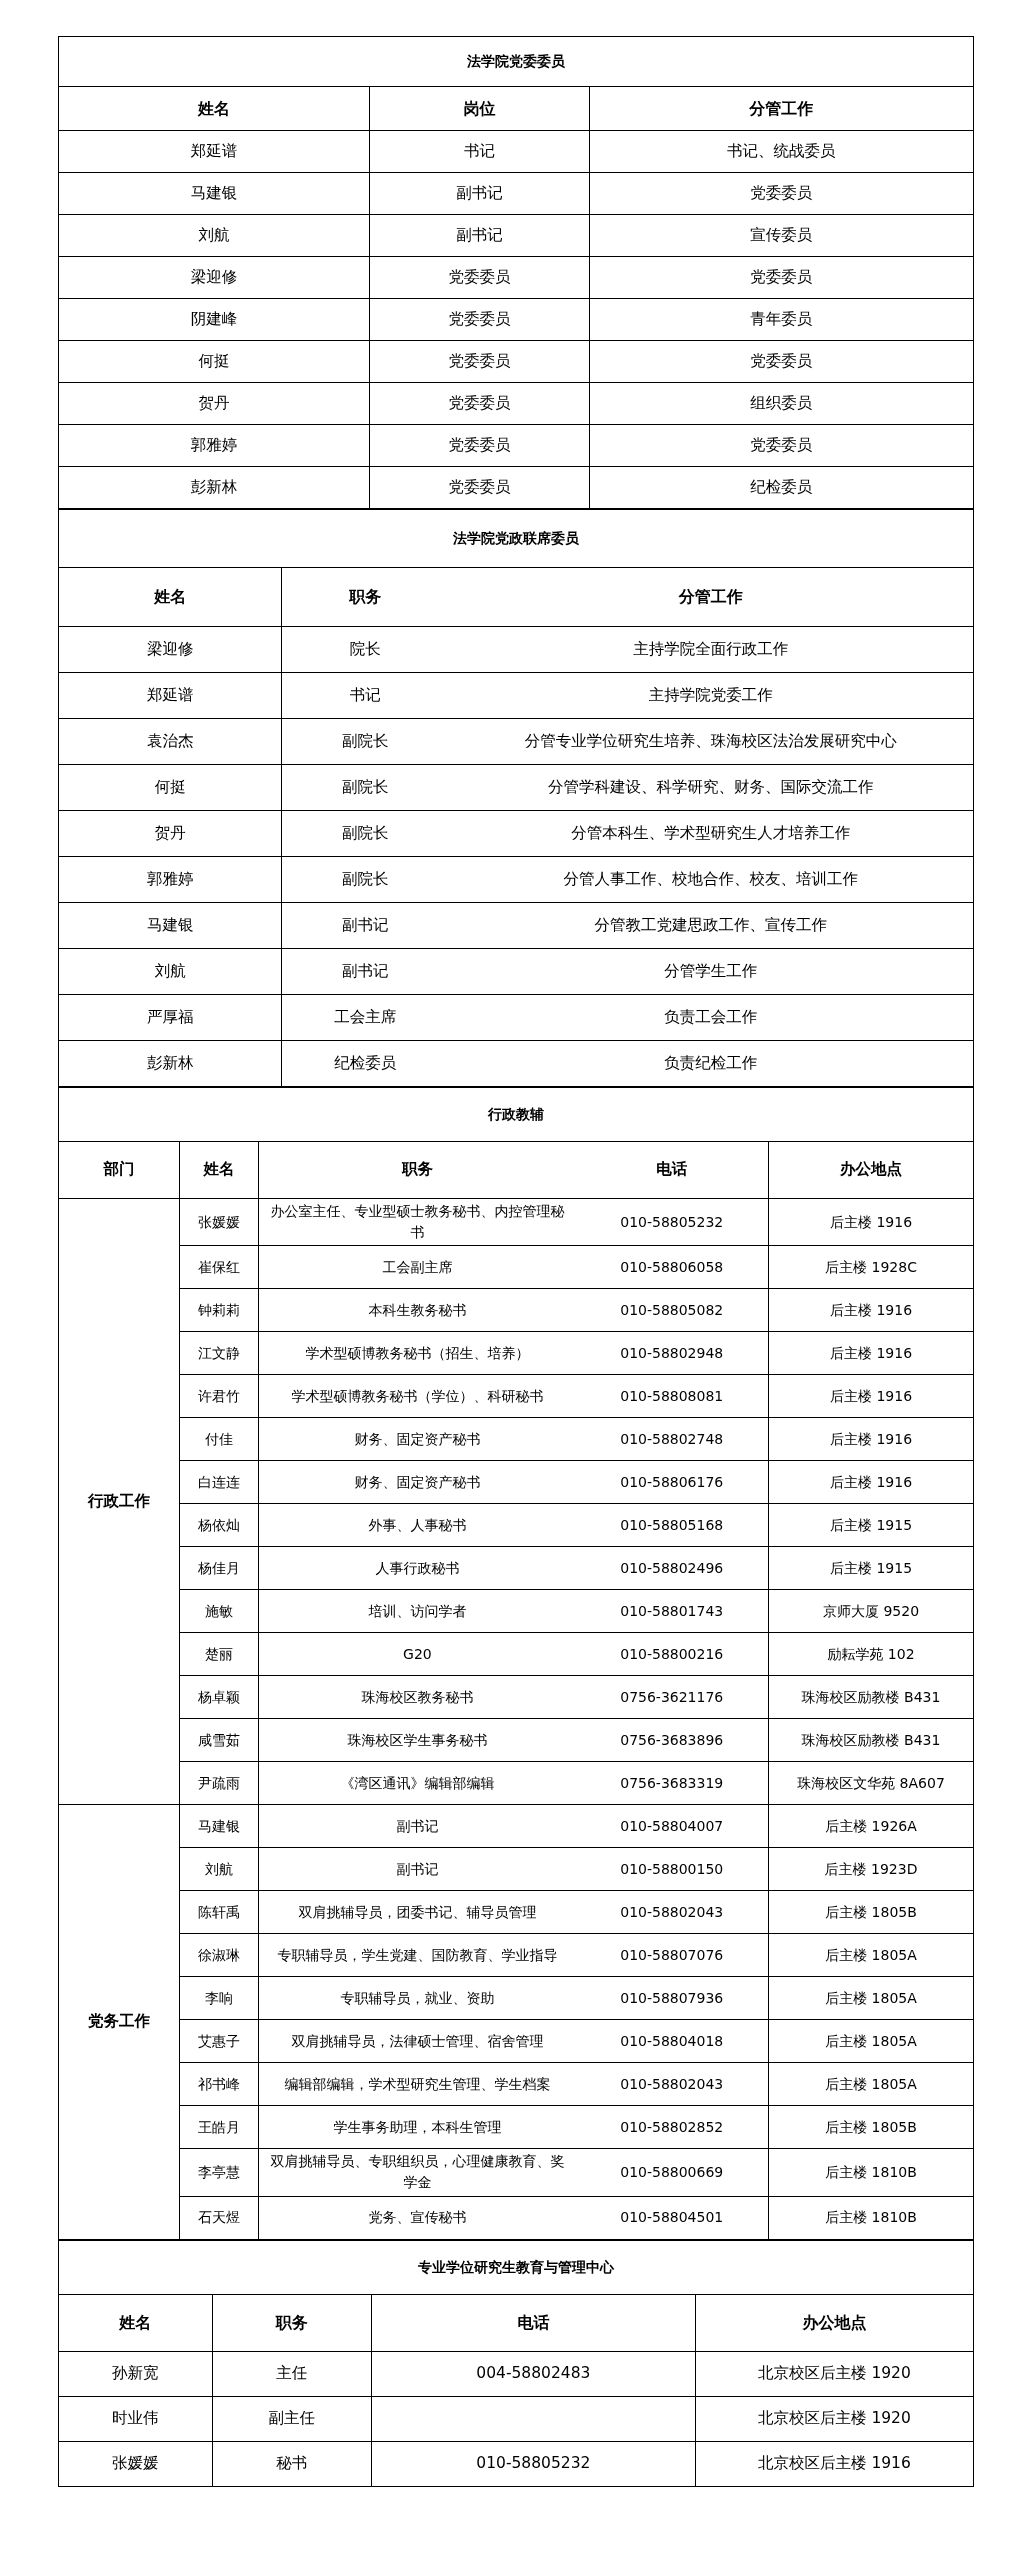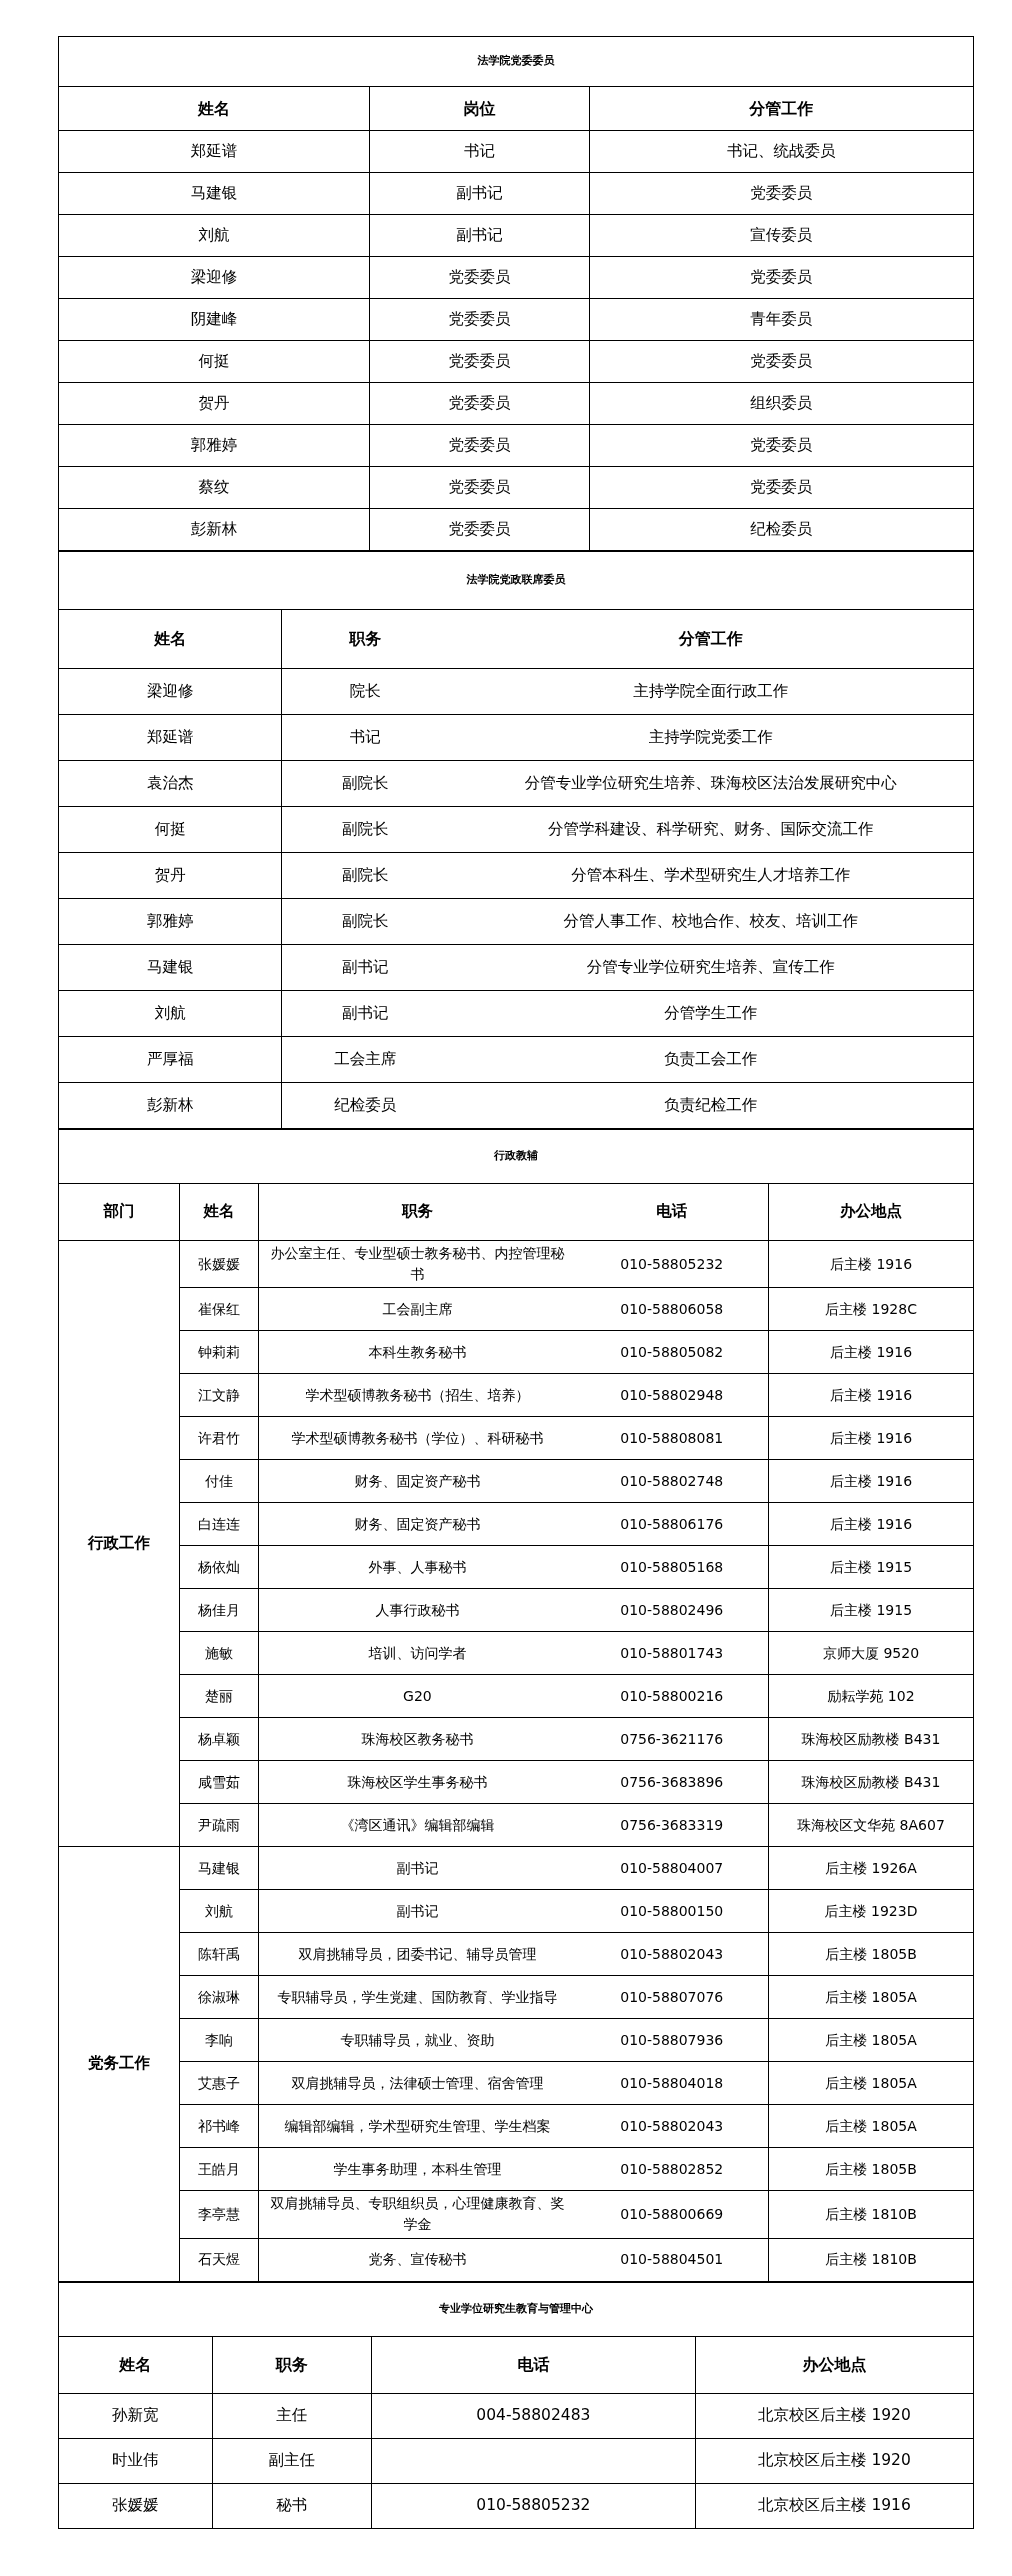--- a/index.html
+++ b/index.html
@@ -4,21 +4,21 @@
 <style>
   html,body{margin:0;padding:0;background:#ffffff;}
   body{width:1012px;font-family:"DejaVu Sans","Liberation Sans",sans-serif;color:#000;}
   .sheet{width:916px;margin:36px 39px 72px 58px;background:#fff;}
   table{border-collapse:collapse;table-layout:fixed;width:100%;}
   th,td{border-right:1px solid #000;border-bottom:1px solid #000;text-align:center;
         vertical-align:middle;padding:2.1px 5.2px;font-size:15.5px;line-height:1.5;
         font-weight:normal;word-break:break-word;}
   table{border-left:1px solid #000;border-right:1px solid #000;}
   .title-row th{border-top:1.5px solid #000;border-bottom:1.5px solid #000;font-weight:bold;
-        font-size:11px;border-right:none;}
+        font-size:14px;border-right:none;}
   .first .title-row th{border-top:1px solid #000;}
   .head-row th{font-weight:bold;font-size:16px;}
   
   .t1 .title-row th{height:45px}  .t1 .head-row th{height:39px}  .t1 tbody tr{height:42px}
   .t2 .title-row th{height:52px} .t2 .head-row th{height:54px} .t2 tbody tr{height:46px}
   .t3 .title-row th{height:49px}  .t3 .head-row th{height:52px} .t3 tbody tr{height:43px}
   .t3 tbody td,.t3 .head-row th{font-size:14px;}
   .t3 .head-row th{font-size:15.5px;}
   .t4 .title-row th,.t5 .title-row th,.t6 .title-row th,.t7 .title-row th,.t8 .title-row th,
   .t9 .title-row th,.t10 .title-row th,.t11 .title-row th{height:49px}
@@ -87,25 +87,20 @@
           <td class="name">贺丹</td>
           <td class="post">党委委员</td>
           <td class="duty">组织委员</td>
         </tr>
         <tr>
           <td class="name">郭雅婷</td>
           <td class="post">党委委员</td>
           <td class="duty">党委委员</td>
         </tr>
         <tr>
-          <td class="name">蔡纹</td>
-          <td class="post">党委委员</td>
-          <td class="duty">党委委员</td>
-        </tr>
-        <tr>
           <td class="name">彭新林</td>
           <td class="post">党委委员</td>
           <td class="duty">纪检委员</td>
         </tr>
       </tbody>
   </table>
 
   <table class="t2">
     <colgroup>
         <col style="width:24.4%">
@@ -149,21 +144,21 @@
           <td class="duty">分管本科生、学术型研究生人才培养工作</td>
         </tr>
         <tr>
           <td class="name">郭雅婷</td>
           <td class="role">副院长</td>
           <td class="duty">分管人事工作、校地合作、校友、培训工作</td>
         </tr>
         <tr>
           <td class="name">马建银</td>
           <td class="role">副书记</td>
-          <td class="duty">分管专业学位研究生培养、宣传工作</td>
+          <td class="duty">分管教工党建思政工作、宣传工作</td>
         </tr>
         <tr>
           <td class="name">刘航</td>
           <td class="role">副书记</td>
           <td class="duty">分管学生工作</td>
         </tr>
         <tr>
           <td class="name">严厚福</td>
           <td class="role">工会主席</td>
           <td class="duty">负责工会工作</td>

